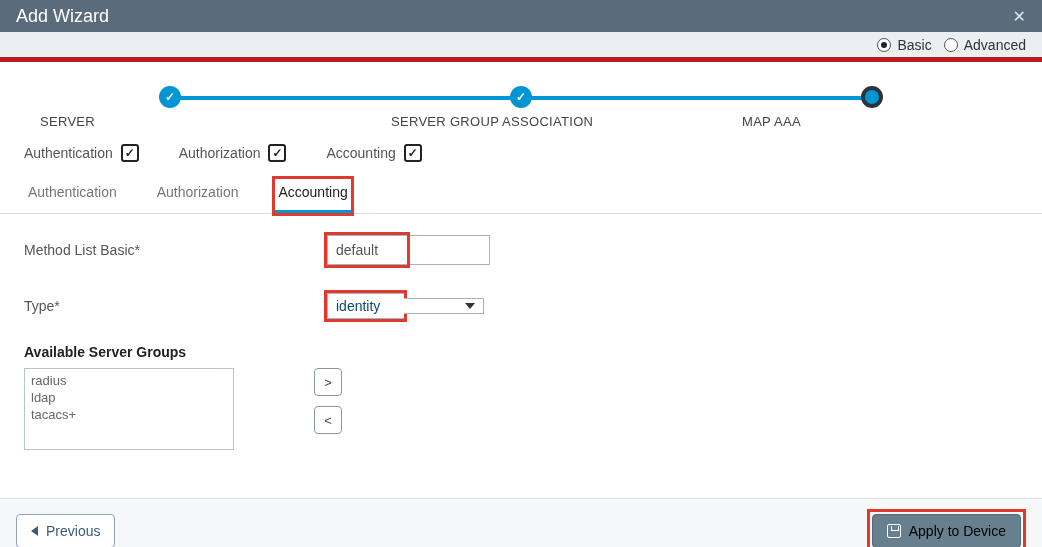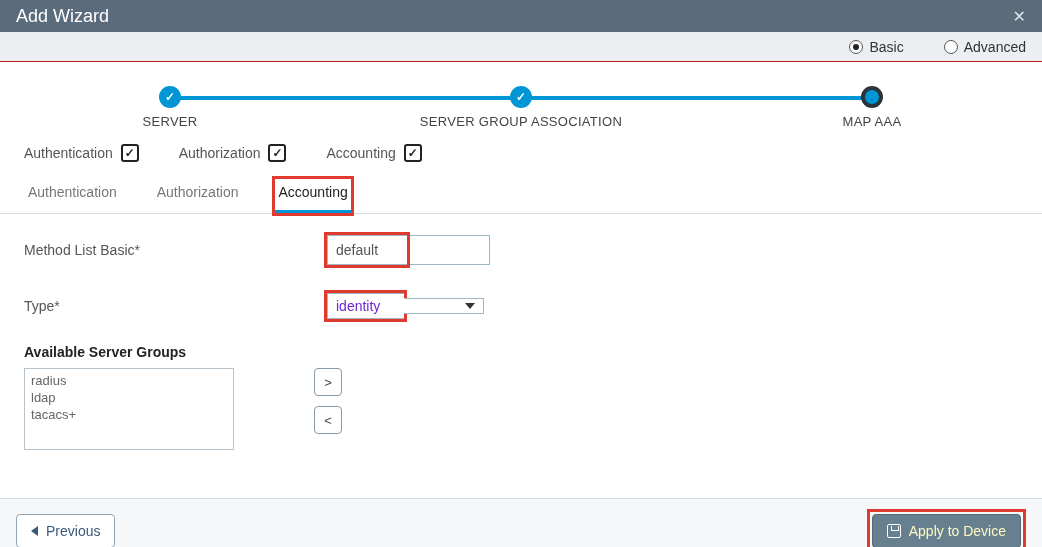--- a/index.html
+++ b/index.html
@@ -23,25 +23,25 @@
   .modal-title {
     font-size: 18px;
   }
   .close-x {
     cursor: pointer;
     font-size: 16px;
     color: #dfe6ec;
   }
   .mode-bar {
     background: #ebeff2;
-    border-bottom: 1px solid #b91c1c;
+    border-bottom: 5px solid #b91c1c;
     padding: 6px 16px;
     display: flex;
     justify-content: flex-end;
-    gap: 40px;
+    gap: 12px;
     align-items: center;
     height: 30px;
   }
   .radio {
     display: inline-flex;
     align-items: center;
     gap: 6px;
     cursor: pointer;
   }
   .radio-circle {
@@ -62,21 +62,20 @@
     top:10px;
     left:130px;
     right:130px;
     height:4px;
     background:#0096d6;
   }
   .step {
     position:absolute;
     top:0;
     width:260px;
-    text-align:center;
     font-size:13px;
   }
   .step-circle {
     width:22px;height:22px;border-radius:50%;
     margin:0 auto 6px auto;
     display:flex;align-items:center;justify-content:center;
     font-size:12px;
   }
   .step1 { left:0; }
   .step2 { left:50%; transform:translateX(-50%); }
@@ -135,21 +134,21 @@
     padding:4px 8px;
     font-size:14px;
     color:#555;
   }
   .select-input {
     width:100%;height:100%;
     border:1px solid #9fb6c7;
     padding:4px 8px;
     font-size:14px;
     background:#fff;
-    color:#6d28d9;
+    color:#0c4a6e;
     display:flex;align-items:center;justify-content:space-between;
     cursor:pointer;
   }
   .caret-down {
     width:0;height:0;
     border-left:5px solid transparent;
     border-right:5px solid transparent;
     border-top:6px solid #333;
   }
   .red-box-wrap{
@@ -234,21 +233,21 @@
     border-bottom:5px solid transparent;
     border-right:7px solid #3a5a78;
   }
   .btn-apply-wrap{
     border:3px solid #e03a2f;
     padding:2px;
   }
   .btn-apply{
     background:#66808f;
     border:1px solid #556a78;
-    color:#fef9c3;
+    color:#000000;
   }
   .save-icon{
     width:14px;height:14px;
     border:1.5px solid #fff;
     border-radius:2px;
     position:relative;
   }
   .save-icon::after{
     content:"";
     position:absolute;

